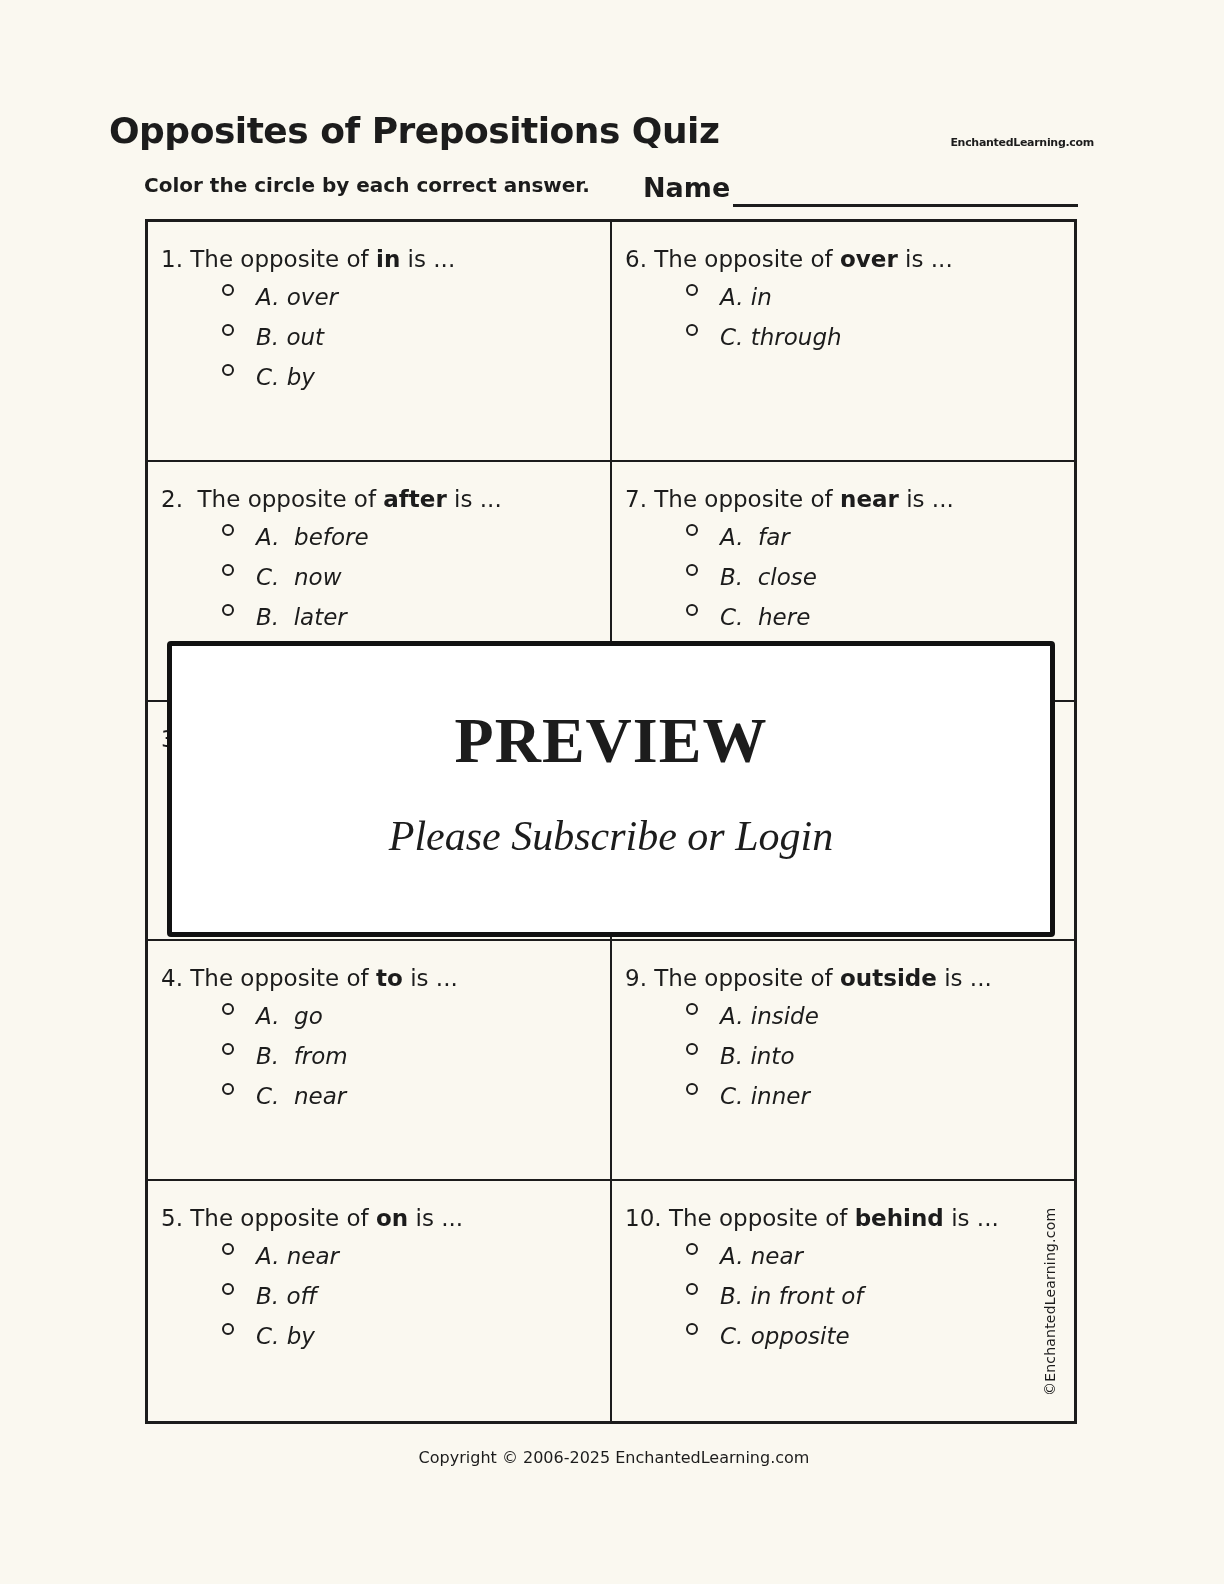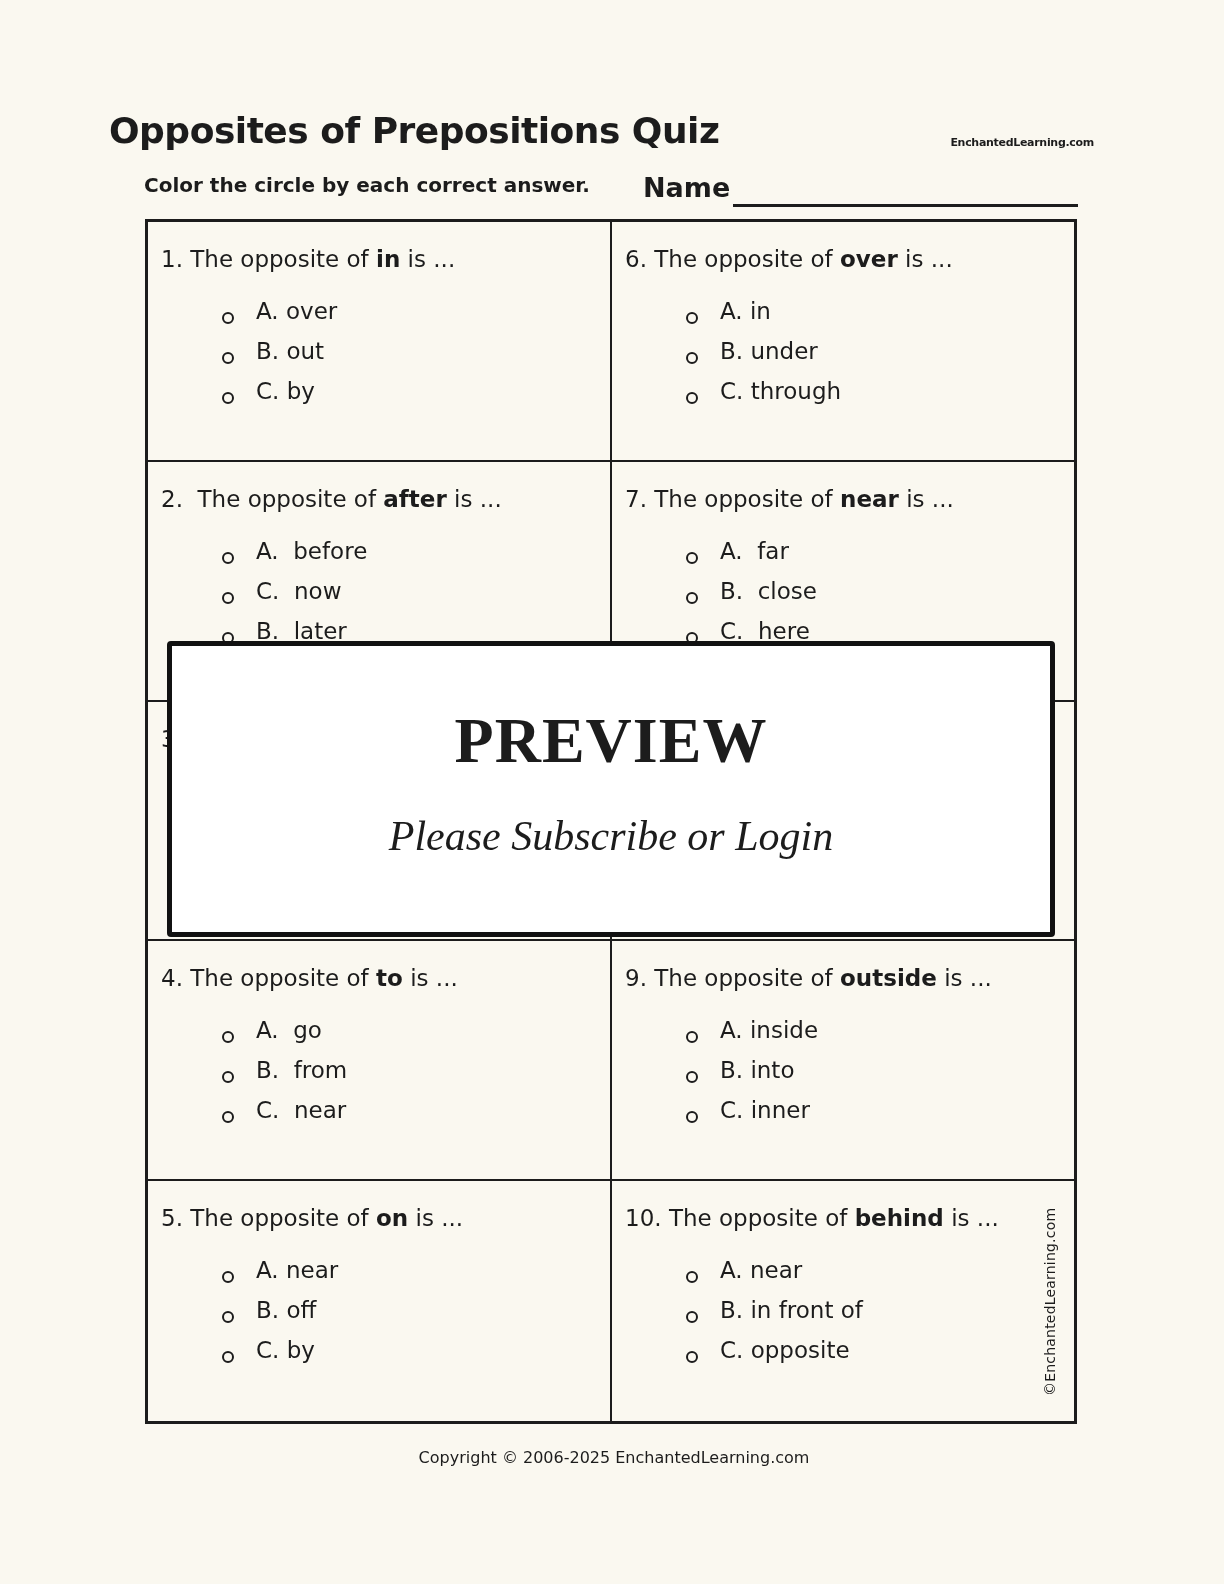--- a/index.html
+++ b/index.html
@@ -74,23 +74,24 @@
   .q-line {
     font-size: 23px;
     line-height: 34px;
     white-space: pre;
     margin-bottom: 8px;
   }
   .q-line b { font-weight: bold; }
 
   .opt {
     display: flex;
-    align-items: flex-end;
+    align-items: flex-start;
     height: 40px;
     margin-left: 61px;
+    font-style: italic;
   }
   .circle {
     flex: 0 0 auto;
     width: 12px;
     height: 12px;
     border: 2.4px solid #1c1c1c;
     border-radius: 50%;
     margin-right: 22px;
     background: transparent;
   }
@@ -180,24 +181,20 @@
         </div>
     </div>
     <div class="cell rb">
       <div class="q-line"><span>6. The opposite of </span><b>over</b><span> is ...</span></div>
       <div class="opt">
           <span class="circle"></span>
           <span class="opt-label">A. in</span>
         </div>
       <div class="opt">
           <span class="circle"></span>
-          <span class="opt-label">B. under</span>
-        </div>
-      <div class="opt">
-          <span class="circle"></span>
           <span class="opt-label">C. through</span>
         </div>
     </div>
 
     <div class="cell colL rb">
       <div class="q-line"><span>2.  The opposite of </span><b>after</b><span> is ...</span></div>
       <div class="opt">
           <span class="circle"></span>
           <span class="opt-label">A.  before</span>
         </div>

